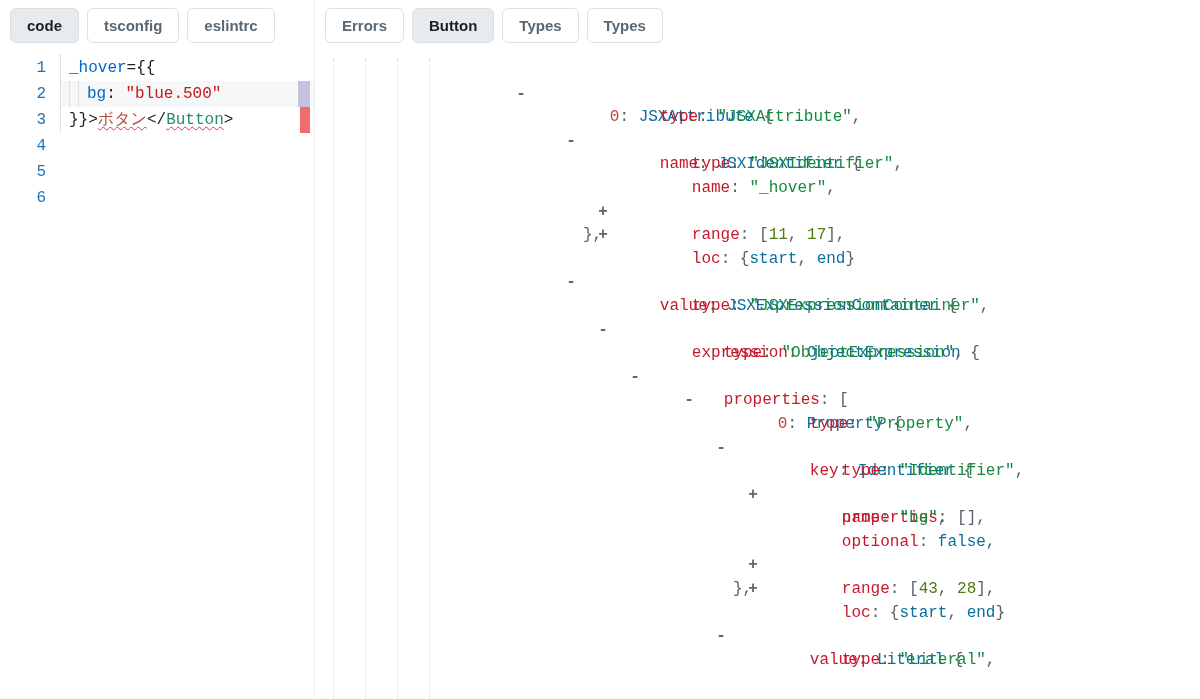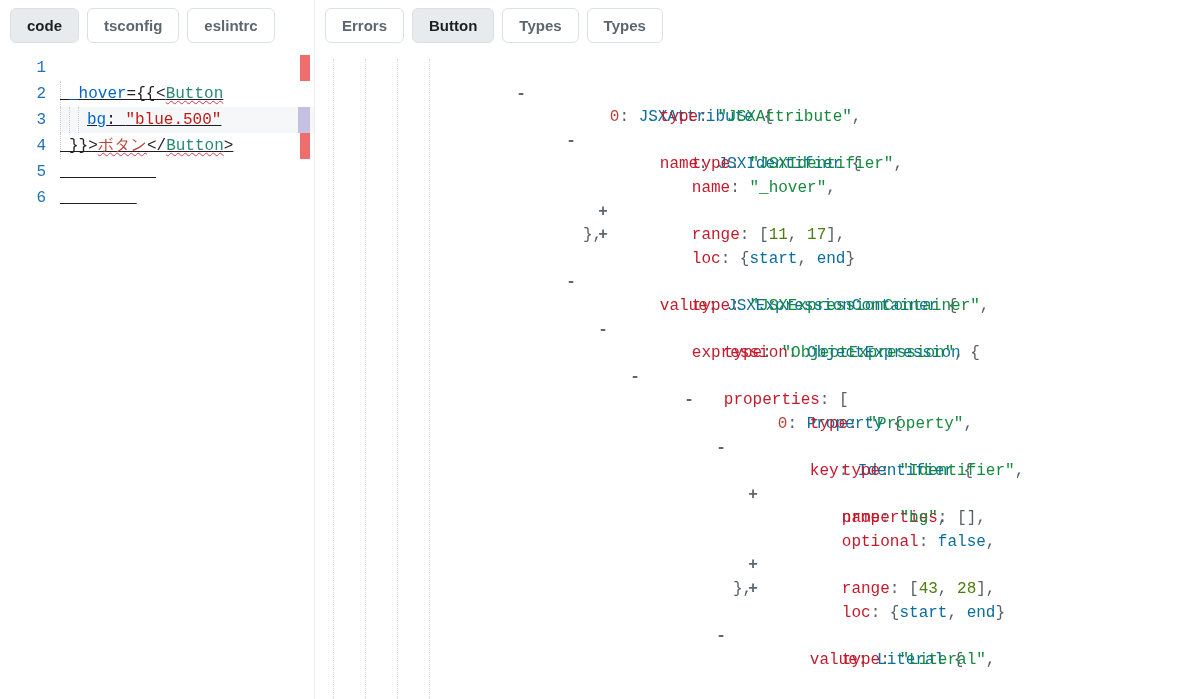--- a/index.html
+++ b/index.html
@@ -9,21 +9,21 @@
   
   .left-pane { width: 315px; min-width: 315px; display: flex; flex-direction: column; border-right: 1px solid #eee; }
   .tabs { display: flex; gap: 8px; padding: 8px 10px; }
   .tab { display: inline-flex; align-items: center; justify-content: center; padding: 8px 16px; border: 1px solid #dbe0e5; border-radius: 6px; font-size: 15px; font-weight: 600; color: #5b6770; background: #fff; cursor: pointer; }
   .tab.active { background: #e8ebee; color: #1b1f23; }
 
   .editor { position: relative; flex: 1; display: flex; font-family: Consolas, "Courier New", monospace; font-size: 16px; line-height: 26px; }
   .gutter { width: 60px; text-align: right; padding: 4px 14px 4px 0; color: #1f72b5; user-select: none; }
   .gutter div { height: 26px; }
   .code-area { position: relative; flex: 1; padding: 4px 0; }
-  .code-line { position: relative; height: 26px; white-space: pre; padding-right: 16px; text-decoration: underline; }
+  .code-line { position: relative; height: 26px; white-space: pre; padding-right: 16px; }
   .code-line .indent-guide { display:inline-block; width:9px; border-left:1px dotted #ccc; height:26px; vertical-align:top; }
   .code-line.hl { background: #f6f7f8; }
   .error-bar { position:absolute; right:4px; top:0; width:10px; height:26px; background:#ef6d6d; }
 
   .tk-punc  { color:#222; }
   .tk-tag   { color:#2a8a6f; }
   .tk-attr  { color:#0066cc; }
   .tk-str   { color:#c41a16; }
   .tk-text  { color:#b8453a; }
   .squiggle { text-decoration: underline wavy #d73a49; text-decoration-thickness: 1.2px; text-underline-offset: 2px; }
@@ -74,24 +74,20 @@
       <div class="gutter">
         <div>1</div>
           <div>2</div>
           <div>3</div>
           <div>4</div>
           <div>5</div>
           <div>6</div>
       </div>
       <div class="code-area">
 
-        <div class="code-line">
-          <span class="tk-punc">&lt;</span><span class="tk-tag squiggle">Button</span>
-          <span class="error-bar"></span>
-        </div>
 
         <div class="code-line"><span class="indent-guide"></span><span class="tk-attr">_hover</span><span class="tk-punc">={{</span></div>
 
         <div class="code-line hl"><span class="indent-guide"></span><span class="indent-guide"></span><span class="indent-guide"></span><span class="tk-attr">bg</span><span class="tk-punc">: </span><span class="tk-str">"blue.500"</span>
           <span class="sel-box" style="position:absolute;right:4px;top:0;width:12px;height:26px;"></span>
         </div>
 
         <div class="code-line"><span class="indent-guide"></span><span class="tk-punc">}}&gt;</span><span class="tk-text squiggle">ボタン</span><span class="tk-punc">&lt;/</span><span class="tk-tag squiggle">Button</span><span class="tk-punc">&gt;</span>
           <span class="error-bar"></span>
         </div>

